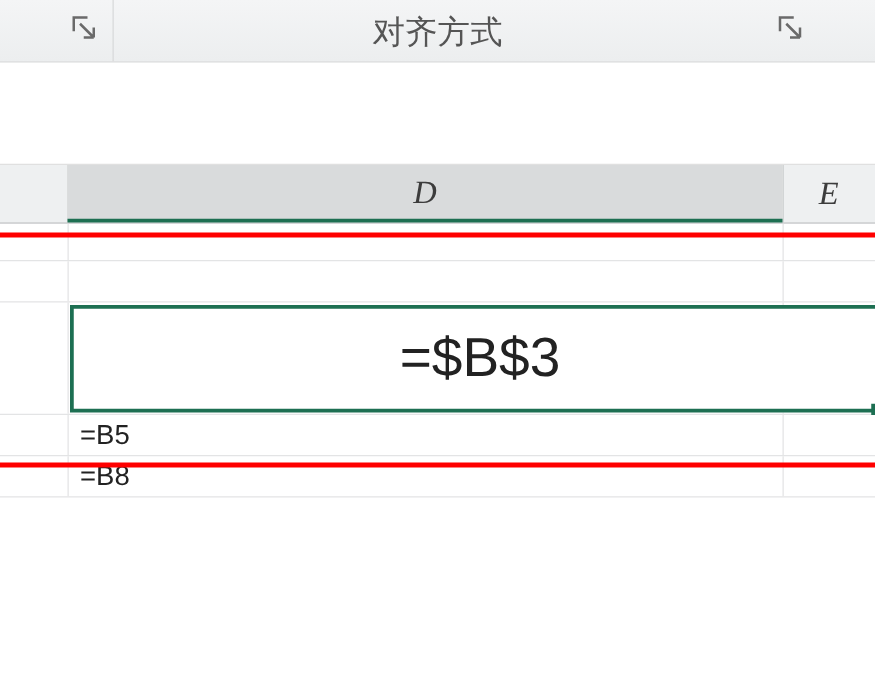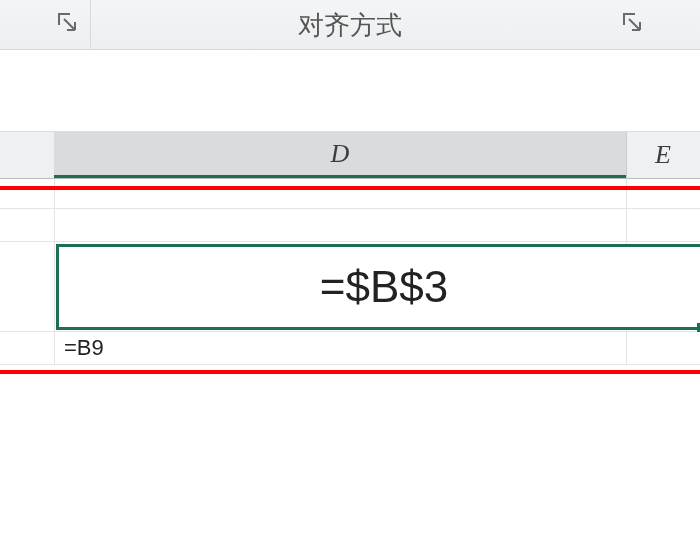--- a/index.html
+++ b/index.html
@@ -191,18 +191,23 @@
       <div class="gl c1"></div>
     <div class="sel-box">
       <span>=$B$3</span>
       <div class="fill-handle"></div>
     </div>
   </div>
 
   <div class="row">
     <div class="gl c0"></div>
       <div class="gl c1"></div>
-    <div class="cell-D">=B9</div>
+    <div class="cell-D">=B5</div>
+  </div>
+  <div class="row">
+    <div class="gl c0"></div>
+      <div class="gl c1"></div>
+    <div class="cell-D">=B8</div>
   </div>
 </div>
 
 <div class="redline r1"></div>
 <div class="redline r2"></div>
 
 </body></html>

